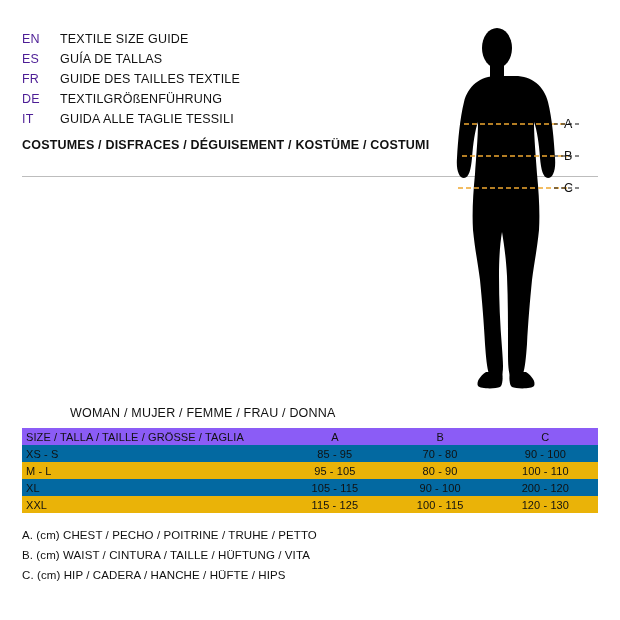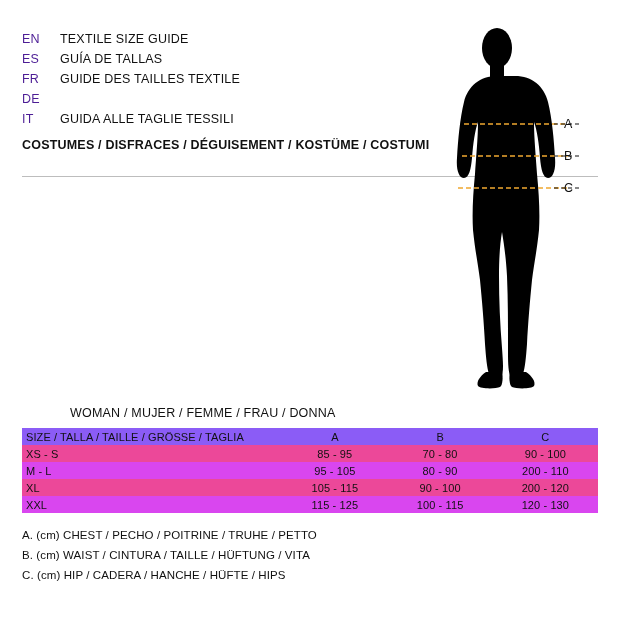--- a/index.html
+++ b/index.html
@@ -125,22 +125,22 @@
   table.size-table td.col-size {
     width: 258px;
     padding-left: 4px;
   }
   table.size-table th.col-m,
   table.size-table td.col-m {
     width: 106px;
     text-align: center;
   }
   tr.head-row { background: #8b5cf6; }
-  tr.row-alt-0 { background: #ec4899; }
-  tr.row-alt-1 { background: #d946ef; }
+  tr.row-alt-0 { background: #0369a1; }
+  tr.row-alt-1 { background: #eab308; }
 
   
   .legend {
     position: absolute;
     left: 22px;
     top: 525px;
     width: 560px;
   }
   .legend-line {
     font-size: 11.5px;
@@ -162,20 +162,21 @@
     <div class="lang-row">
       <span class="lang-code">ES</span>
       <span class="lang-text">GUÍA DE TALLAS</span>
     </div>
     <div class="lang-row">
       <span class="lang-code">FR</span>
       <span class="lang-text">GUIDE DES TAILLES TEXTILE</span>
     </div>
     <div class="lang-row">
       <span class="lang-code">DE</span>
+      <span class="lang-text">TEXTILGRÖßENFÜHRUNG</span>
     </div>
     <div class="lang-row">
       <span class="lang-code">IT</span>
       <span class="lang-text">GUIDA ALLE TAGLIE TESSILI</span>
     </div>
   </div>
 
   <div class="costumes-line">COSTUMES / DISFRACES / DÉGUISEMENT / KOSTÜME / COSTUMI</div>
 
   <div class="divider"></div>
@@ -265,21 +266,21 @@
       <tr class="row-alt-0">
         <td class="col-size">XS - S</td>
         <td class="col-m">85 - 95</td>
         <td class="col-m">70 - 80</td>
         <td class="col-m">90 - 100</td>
       </tr>
       <tr class="row-alt-1">
         <td class="col-size">M - L</td>
         <td class="col-m">95 - 105</td>
         <td class="col-m">80 - 90</td>
-        <td class="col-m">200 - 110</td>
+        <td class="col-m">100 - 110</td>
       </tr>
       <tr class="row-alt-0">
         <td class="col-size">XL</td>
         <td class="col-m">105 - 115</td>
         <td class="col-m">90 - 100</td>
         <td class="col-m">200 - 120</td>
       </tr>
       <tr class="row-alt-1">
         <td class="col-size">XXL</td>
         <td class="col-m">115 - 125</td>

